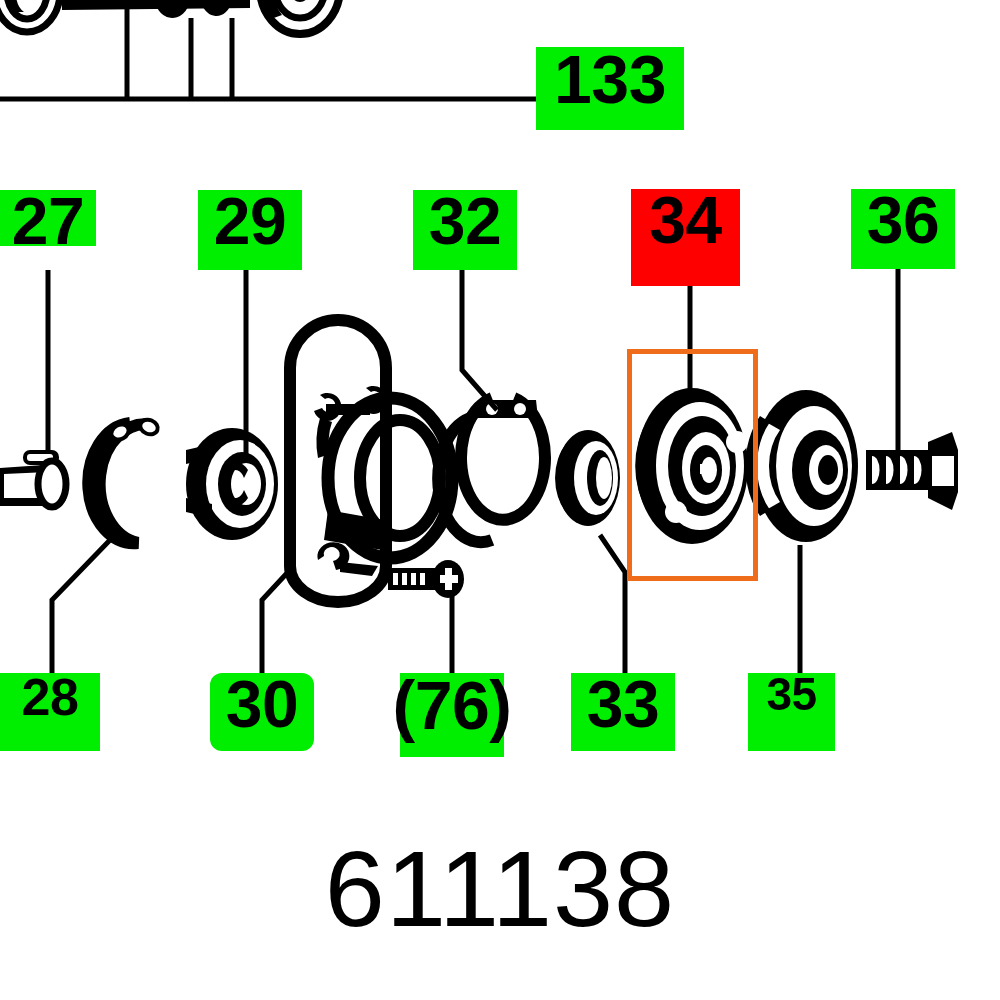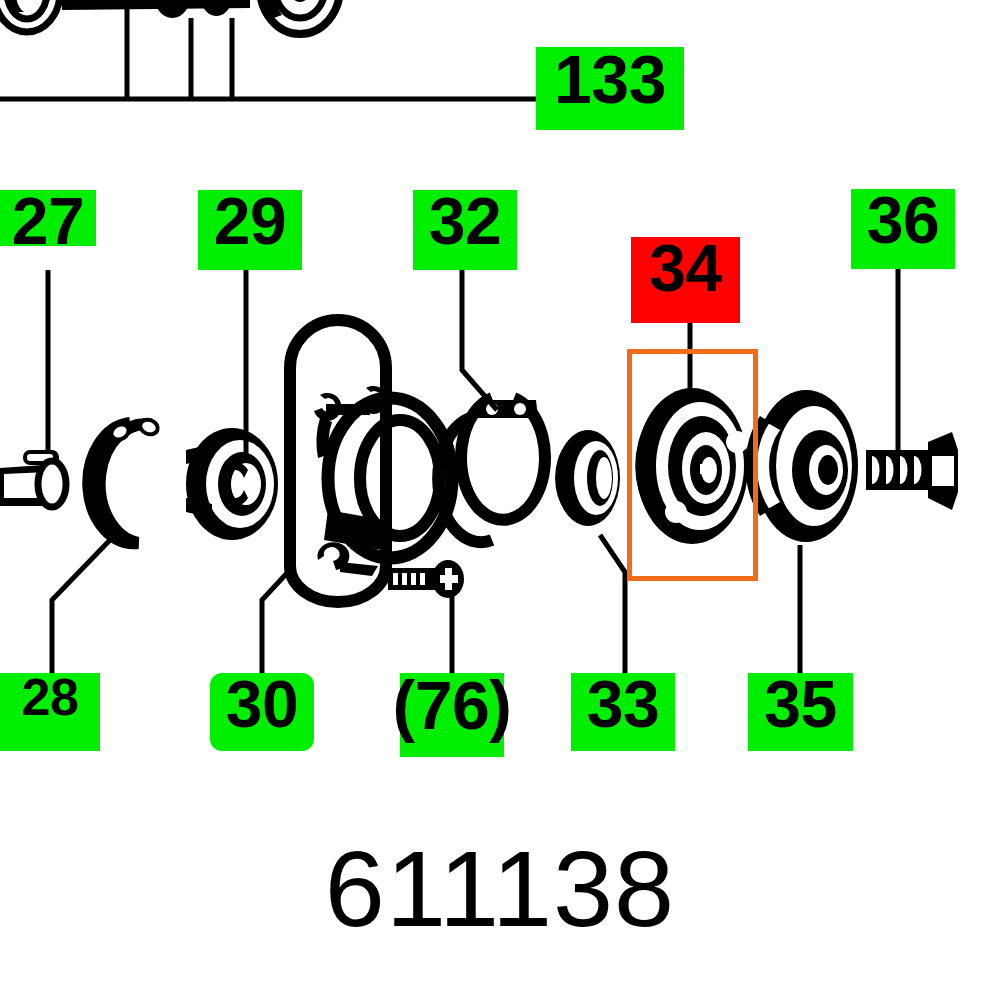--- a/index.html
+++ b/index.html
@@ -224,38 +224,38 @@
 
   <div class="callout callout-green" style="left:0px; top:190px; width:96px; height:56px; font-size:66px;">
     <span>27</span>
   </div>
   <div class="callout callout-green" style="left:198px; top:190px; width:104px; height:80px; font-size:66px;">
     <span>29</span>
   </div>
   <div class="callout callout-green" style="left:413px; top:190px; width:104px; height:80px; font-size:66px;">
     <span>32</span>
   </div>
-  <div class="callout callout-red" style="left:631px; top:189px; width:109px; height:86px; font-size:66px;margin-top:48px;">
+  <div class="callout callout-red" style="left:631px; top:189px; width:109px; height:97px; font-size:66px;">
     <span>34</span>
   </div>
   <div class="callout callout-green" style="left:851px; top:189px; width:104px; height:80px; font-size:66px;">
     <span>36</span>
   </div>
 
   <div class="callout callout-green" style="left:0px; top:673px; width:100px; height:78px; font-size:52px;">
     <span>28</span>
   </div>
   <div class="callout callout-green" style="left:210px; top:673px; width:104px; height:78px; font-size:66px;border-radius:12px;">
     <span>30</span>
   </div>
   <div class="callout callout-green callout-overflow" style="left:400px; top:673px; width:104px; height:84px; font-size:68px;">
     <span>(76)</span>
   </div>
   <div class="callout callout-green" style="left:571px; top:673px; width:104px; height:78px; font-size:66px;">
     <span>33</span>
   </div>
-  <div class="callout callout-green" style="left:748px; top:673px; width:105px; height:78px; font-size:66px;">
+  <div class="callout callout-green" style="left:748px; top:673px; width:87px; height:78px; font-size:46px;">
     <span>35</span>
   </div>
 
   <div id="part-number" style="left:0px; top:826px; width:1000px; font-size:108px;">611138</div>
 
 </div>
 
 </body></html>

